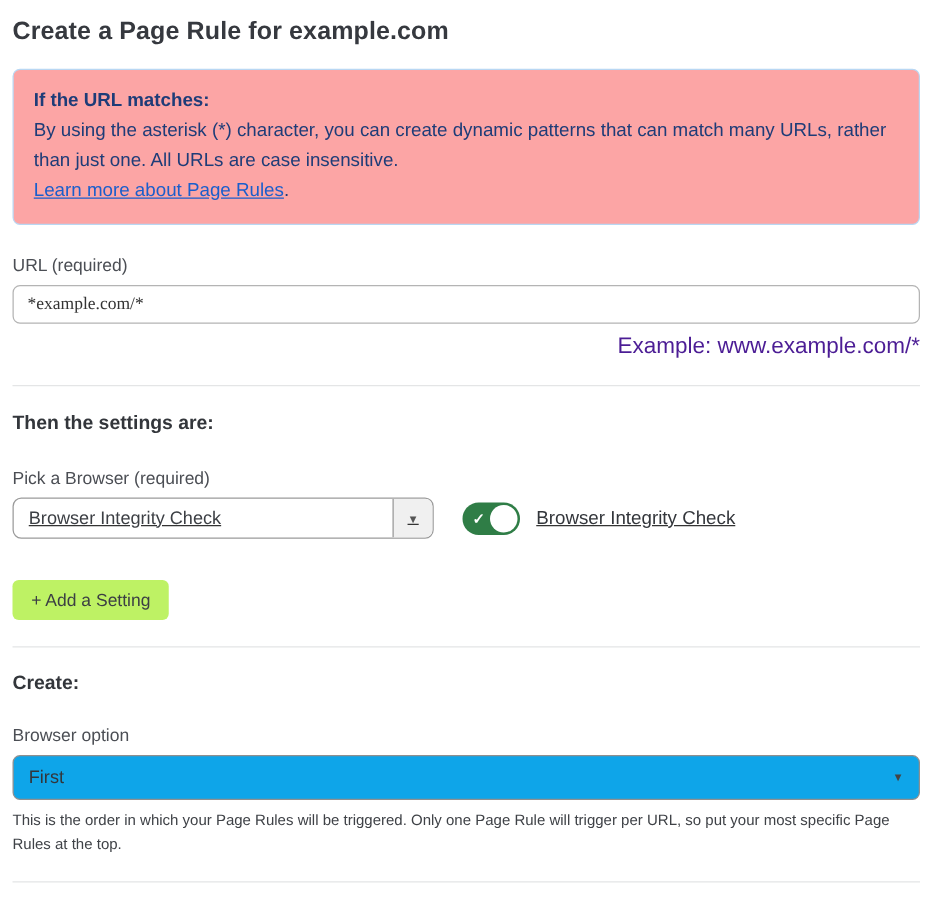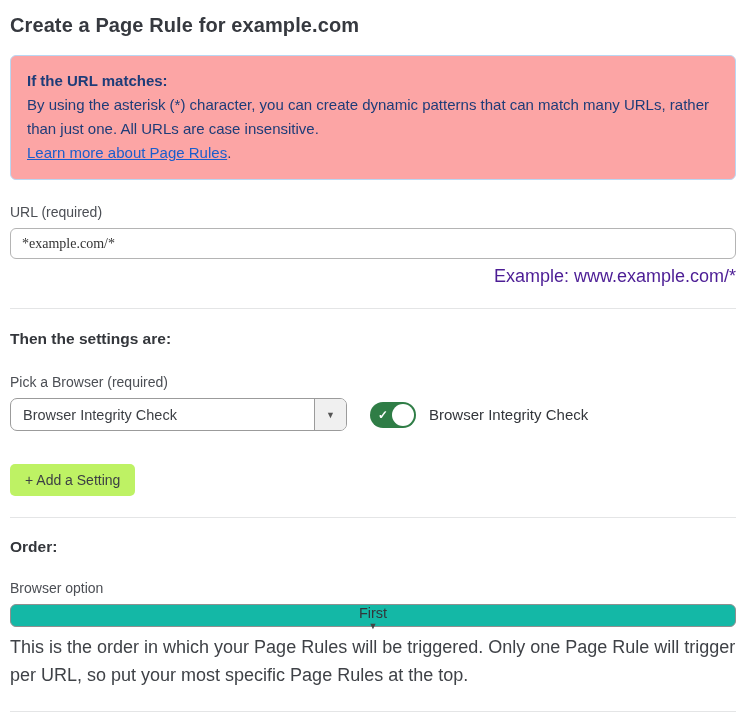--- a/index.html
+++ b/index.html
@@ -77,20 +77,21 @@
     color: #33363b;
     margin-top: 21px;
   }
 
   .picker-label { margin-top: 26px; }
 
   .setting-row {
     display: flex;
     align-items: center;
     margin-top: 0;
+    text-decoration: underline;
   }
 
   
   .dropdown {
     display: flex;
     width: 337px;
     height: 33px;
     border: 1px solid #9b9b9b;
     border-radius: 7px;
     background: #fff;
@@ -171,34 +172,33 @@
 
   .order-heading { margin-top: 20px; }
   .order-label { margin-top: 24px; }
 
   
   .select-full {
     display: flex;
     align-items: center;
     justify-content: space-between;
     width: 100%;
-    height: 23px;
+    height: 36px;
     border: 1px solid #8f8f8f;
     border-radius: 6px;
-    background: #14b8a6;
+    background: #0ea5e9;
     padding: 0 12px;
     font-size: 14.5px;
     color: #33363b;
     cursor: pointer;
-    flex-direction: column;
   }
   .select-full .arrow { font-size: 9px; color: #444; }
 
   .order-helper {
-    font-size: 18px;
+    font-size: 12px;
     color: #3f4247;
     line-height: 1.55;
     margin-top: 7px;
   }
 
   .actions-row {
     display: flex;
     align-items: center;
     gap: 10px;
     margin-top: 16px;
@@ -244,21 +244,21 @@
         <span class="knob"></span>
       </div>
       <div class="toggle-label">Browser Integrity Check</div>
     </div>
   </div>
 
   <button class="btn btn-gray add-setting-btn">+ Add a Setting</button>
 
   <hr class="divider">
 
-  <div class="section-heading order-heading">Order:</div>
+  <div class="section-heading order-heading">Create:</div>
 
   <div class="field-label order-label">Browser option</div>
 
   <div class="select-full">
     <span>First</span>
     <span class="arrow">▼</span>
   </div>
 
   <div class="order-helper">This is the order in which your Page Rules will be triggered. Only one Page Rule will trigger per URL, so put your most specific Page Rules at the top.</div>
 

